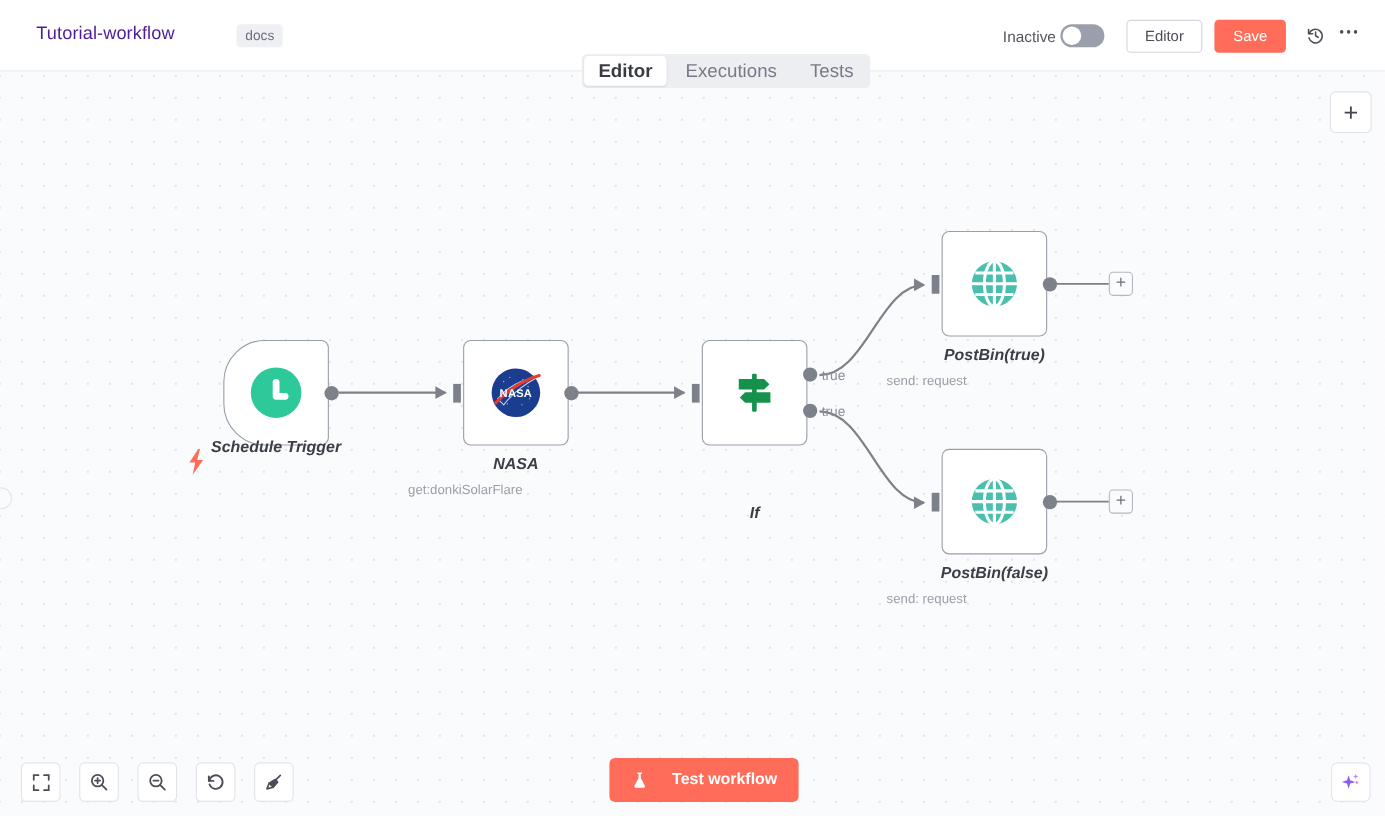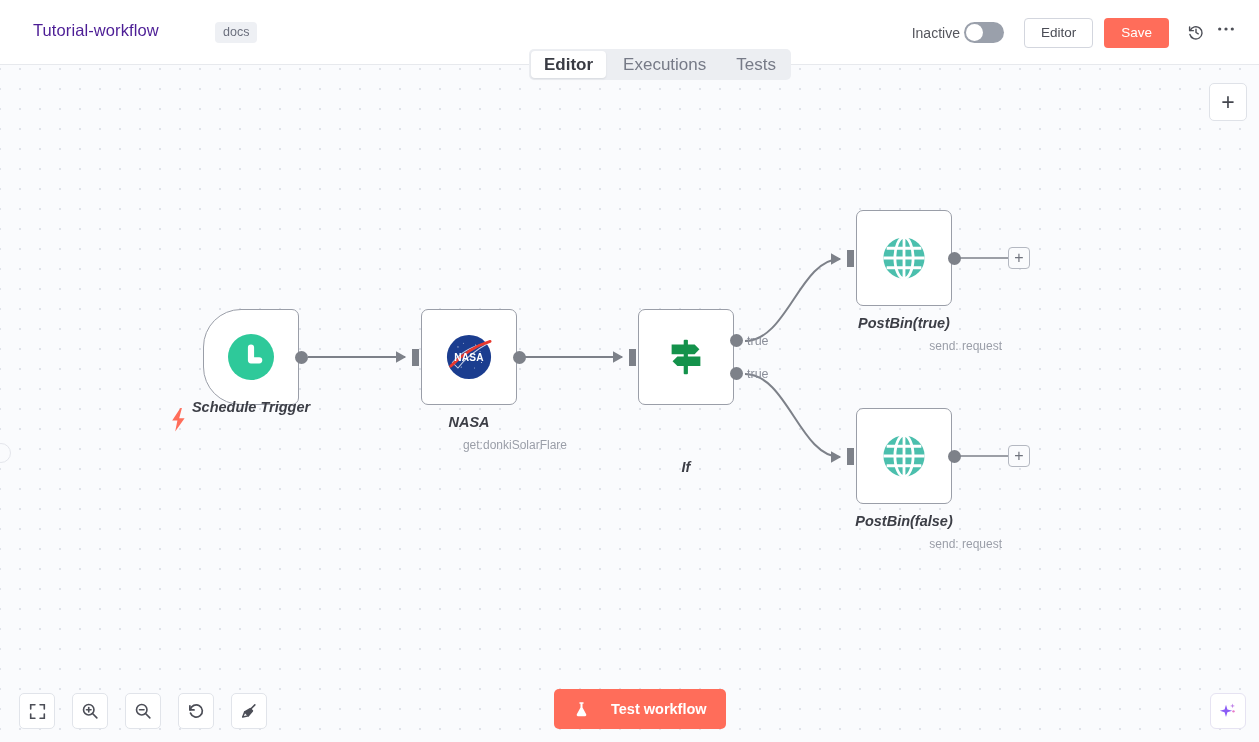--- a/index.html
+++ b/index.html
@@ -208,21 +208,21 @@
     font-size: 14.5px;
     font-weight: bold;
     color: #3c3e46;
     z-index: 6;
     white-space: nowrap;
     pointer-events: none;
     font-style: italic;
   }
   .node-sub {
     position: absolute;
-    text-align: right;
+    text-align: left;
     font-size: 12px;
     color: #9a9ea8;
     z-index: 6;
     white-space: nowrap;
     pointer-events: none;
   }
 
   
   .out-dot {
     position: absolute;

